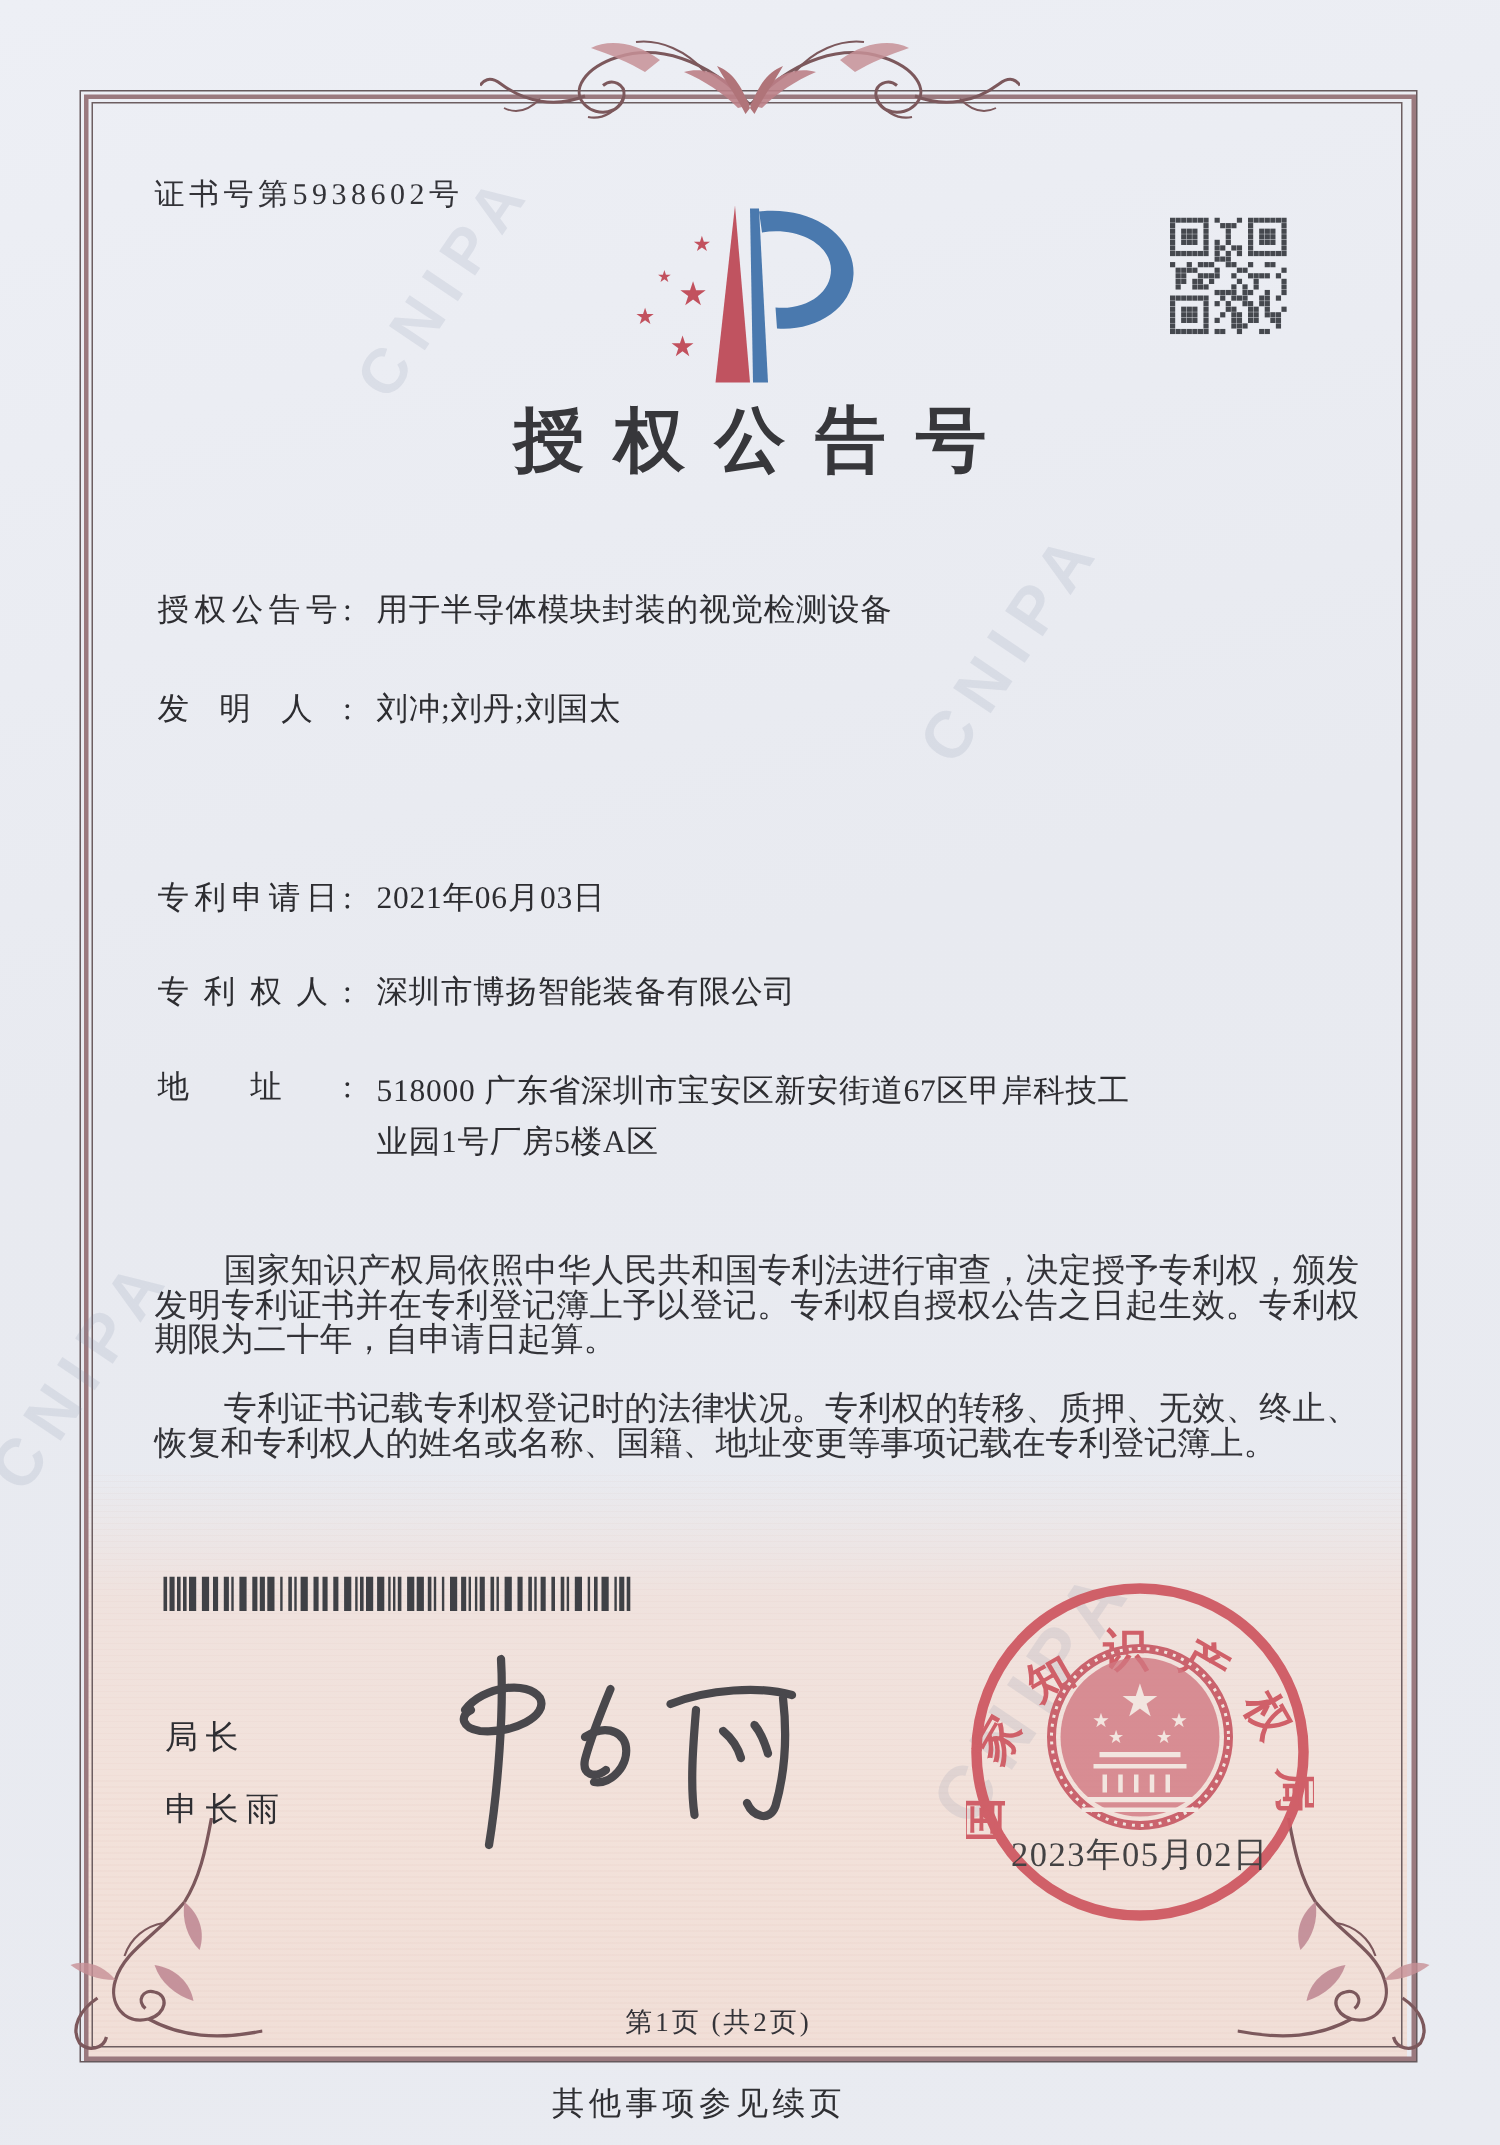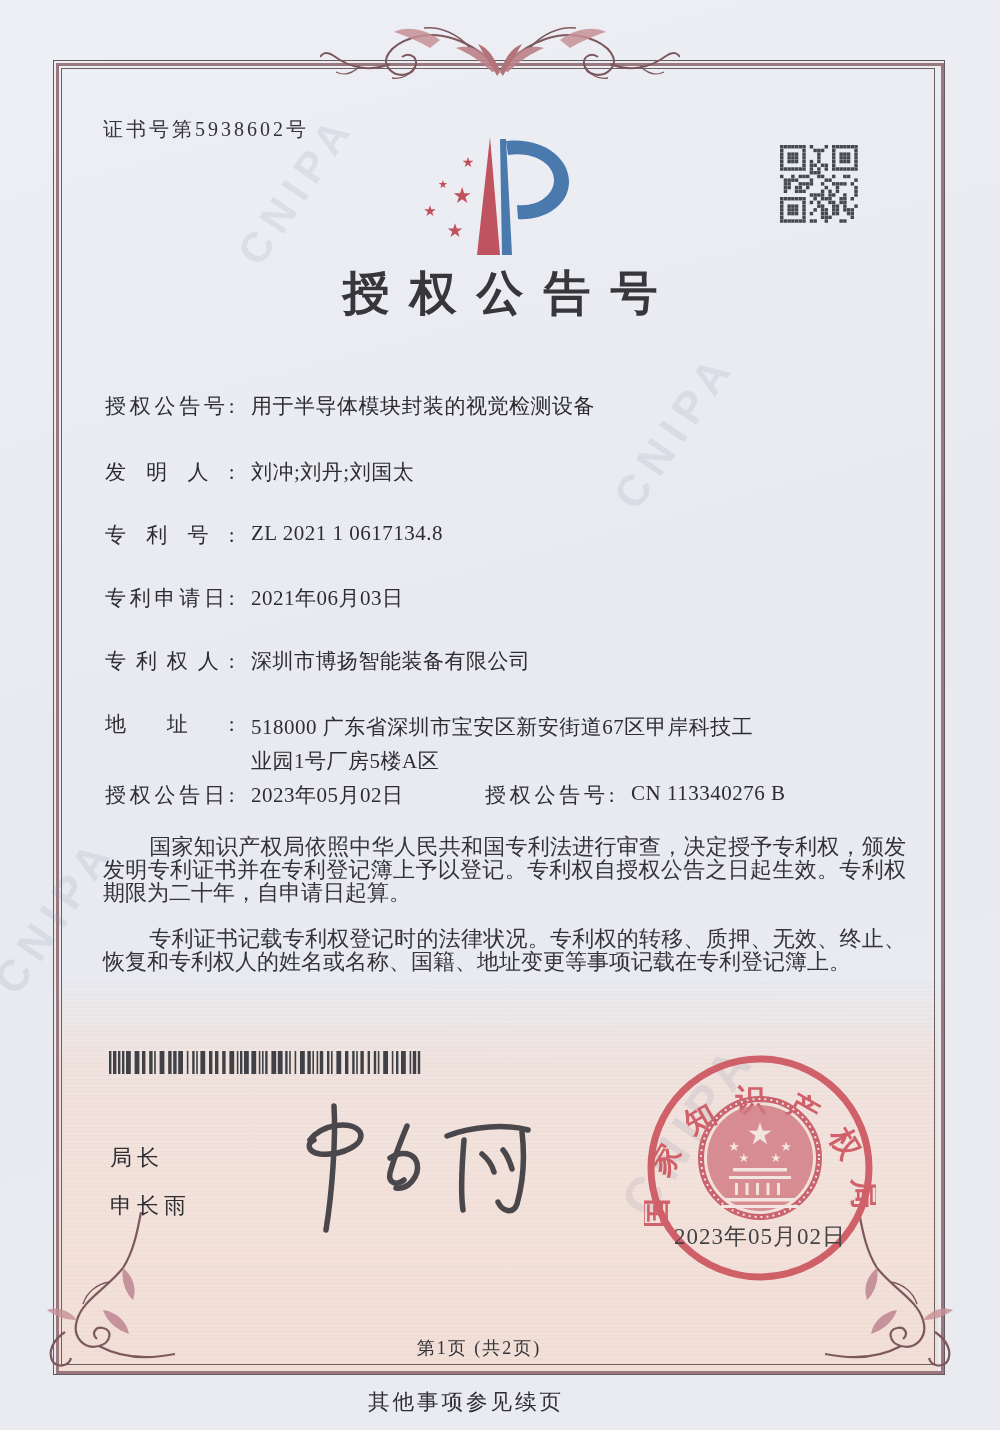--- a/index.html
+++ b/index.html
@@ -334,37 +334,28 @@
   </svg>
 
   <div class="title">授权公告号</div>
 
   <div class="frow" style="top:392px;">
     <span class="flabel">授权公告号:</span><span class="fvalue">用于半导体模块封装的视觉检测设备</span>
   </div>
   <div class="frow" style="top:458px;">
     <span class="flabel">发明人:</span><span class="fvalue">刘冲;刘丹;刘国太</span>
   </div>
-  <div class="frow" style="top:521px;">
-    <span class="flabel">专利号:</span><span class="fvalue">ZL 2021 1 0617134.8</span>
-  </div>
   <div class="frow" style="top:584px;">
     <span class="flabel">专利申请日:</span><span class="fvalue">2021年06月03日</span>
   </div>
   <div class="frow" style="top:647px;">
     <span class="flabel">专利权人:</span><span class="fvalue">深圳市博扬智能装备有限公司</span>
   </div>
   <div class="frow addr" style="top:710px;">
     <span class="flabel">地址:</span><span class="fvalue">518000 广东省深圳市宝安区新安街道67区甲岸科技工业园1号厂房5楼A区</span>
-  </div>
-  <div class="frow" style="top:781px;width:800px;">
-    <span class="flabel">授权公告日:</span><span class="fvalue">2023年05月02日</span>
-    <span class="pair2">
-      <span class="flabel">授权公告号:</span><span class="fvalue">CN 113340276 B</span>
-    </span>
   </div>
 
   <div class="para" style="top:835px;">国家知识产权局依照中华人民共和国专利法进行审查，决定授予专利权，颁发发明专利证书并在专利登记簿上予以登记。专利权自授权公告之日起生效。专利权期限为二十年，自申请日起算。</div>
   <div class="para" style="top:927px;">专利证书记载专利权登记时的法律状况。专利权的转移、质押、无效、终止、恢复和专利权人的姓名或名称、国籍、地址变更等事项记载在专利登记簿上。</div>
 
   <svg class="barcode" width="316" height="23" viewBox="0 0 316 23" preserveAspectRatio="none">
     <g id="barcode-bars">
         <rect x="2" y="0" width="2.4" height="23" fill="#3f4146"></rect>
         <rect x="6" y="0" width="3.4" height="23" fill="#3f4146"></rect>
         <rect x="11" y="0" width="2.4" height="23" fill="#3f4146"></rect>

